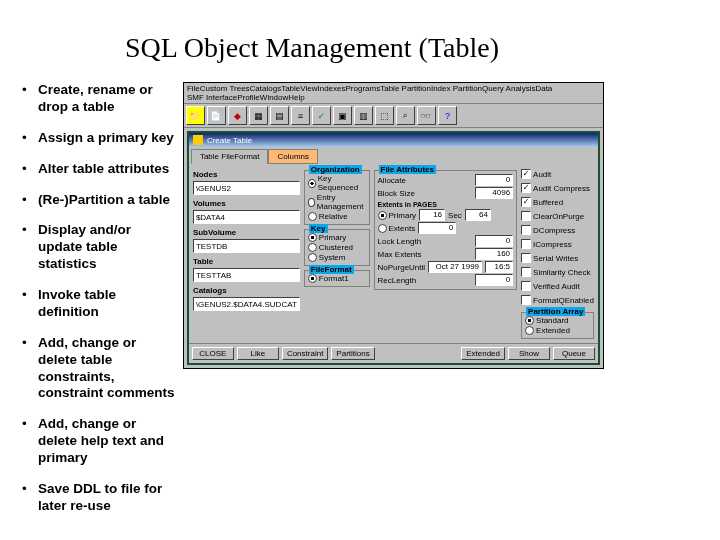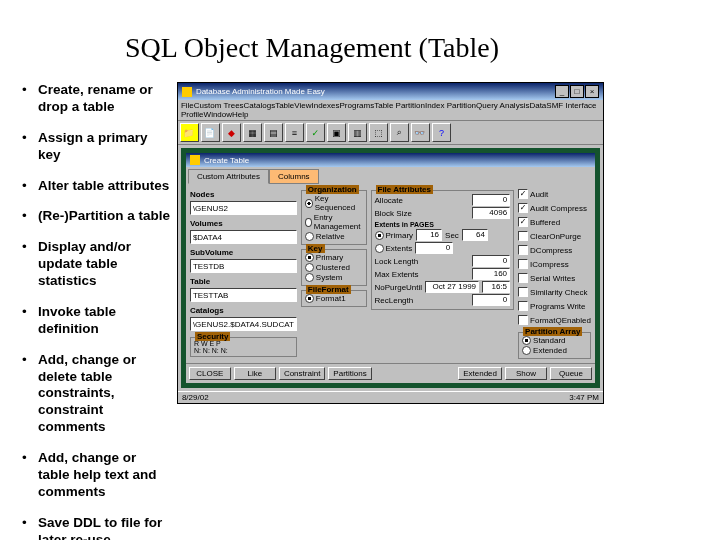--- a/index.html
+++ b/index.html
@@ -13,32 +13,32 @@
 .right { flex:1; }
 .app { border:1px solid #000; background:#c0c0c0; font-size:8px; font-family:Tahoma,Arial,sans-serif; }
 .titlebar { background:linear-gradient(#0a246a,#a6caf0); color:#fff; padding:2px 4px; display:flex; align-items:center; }
 .titlebar .icon { width:10px; height:10px; background:#ffcc00; margin-right:4px; }
 .ctrls { margin-left:auto; display:flex; gap:1px; }
 .ctrls span { width:12px; height:11px; background:#c0c0c0; border:1px solid #000; display:inline-flex; align-items:center; justify-content:center; color:#000; font-size:8px; line-height:1; }
 .menubar { background:#c0c0c0; padding:1px 3px; font-size:8px; display:flex; gap:0; flex-wrap:wrap; border-bottom:1px solid #808080; }
 .menubar span { white-space:nowrap; }
 .toolbar { background:#c0c0c0; padding:2px; display:flex; gap:2px; border-bottom:1px solid #808080; }
 .tbtn { width:17px; height:17px; border:1px solid; border-color:#fff #404040 #404040 #fff; display:inline-flex; align-items:center; justify-content:center; font-size:9px; }
-.dlg { margin:3px; border:5px solid #14532d; background:#c0c0c0; }
+.dlg { margin:3px; border:2px solid #14532d; background:#c0c0c0; }
 .tabs { display:flex; padding:2px 2px 0 2px; font-size:8px; }
 .tab { padding:2px 8px; border:1px solid #808080; background:#fdba74; }
 .tab.active { background:#c0c0c0; border-bottom-color:#c0c0c0; position:relative; z-index:1; }
 .form { display:flex; padding:4px; gap:4px; }
 .col { flex:1; display:flex; flex-direction:column; gap:2px; }
 .col.mid { flex:1.2; }
 .col.lg { flex:1.4; }
 .lbl { font-weight:bold; font-size:8px; margin-top:2px; }
 .field { background:#fff; border:1px solid; border-color:#404040 #fff #fff #404040; padding:1px 2px; font-size:8px; height:10px; display:flex; align-items:center; }
 .grpbox { border:1px solid #808080; padding:2px 3px; margin-top:2px; position:relative; }
-.grpbox .title { position:absolute; top:-6px; left:4px; background:#a16207; padding:0 2px; font-size:8px; font-weight:bold; }
+.grpbox .title { position:absolute; top:-6px; left:4px; background:#0ea5e9; padding:0 2px; font-size:8px; font-weight:bold; }
 .radio { font-size:8px; display:flex; align-items:center; gap:2px; margin:1px 0; }
 .radio::before { content:""; width:7px; height:7px; border:1px solid #404040; border-radius:50%; background:#fff; display:inline-block; }
 .radio.sel::before { background:radial-gradient(#000 35%, #fff 40%); }
 .row { display:flex; align-items:center; gap:3px; margin:1px 0; }
 .row .lbl2 { font-size:8px; flex:1; }
 .row .val { background:#fff; border:1px solid; border-color:#404040 #fff #fff #404040; padding:0 2px; font-size:8px; width:32px; text-align:right; height:10px; line-height:10px; }
 .row .val.w { width:48px; }
 .chk { font-size:8px; display:flex; align-items:center; gap:2px; margin:1px 0; }
 .chk::before { content:""; width:8px; height:8px; border:1px solid; border-color:#404040 #fff #fff #404040; background:#fff; display:inline-block; }
 .chk.on::before { content:"✓"; font-size:8px; line-height:8px; text-align:center; color:#000; }
@@ -59,36 +59,27 @@
 <div class="cols">
 <div class="left">
 <ul>
 <li>Create, rename or drop a table</li>
 <li>Assign a primary key</li>
 <li>Alter table attributes</li>
 <li>(Re-)Partition a table</li>
 <li>Display and/or update table statistics</li>
 <li>Invoke table definition</li>
 <li>Add, change or delete table constraints, constraint comments</li>
-<li>Add, change or table help text and comments</li>
+<li>Add, change or delete help text and primary</li>
 <li>Save DDL to file for later re-use</li>
 </ul>
 </div>
 
 <div class="right">
 <div class="app">
-<div class="titlebar">
-  <span class="icon"></span>
-  <span>Database Administration Made Easy</span>
-  <span class="ctrls">
-    <span>_</span>
-    <span>□</span>
-    <span>×</span>
-  </span>
-</div>
 <div class="menubar">
   <span>File</span>
   <span>Custom Trees</span>
   <span>Catalogs</span>
   <span>Table</span>
   <span>View</span>
   <span>Indexes</span>
   <span>Programs</span>
   <span>Table Partition</span>
   <span>Index Partition</span>
@@ -114,41 +105,36 @@
   <span class="tbtn">👓</span>
   <span class="tbtn" style="color:#00f">?</span>
 </div>
 
 <div class="dlg">
 <div class="titlebar">
   <span class="icon"></span>
   <span>Create Table</span>
 </div>
 <div class="tabs">
-  <span class="tab active">Custom Attributes</span>
+  <span class="tab active">Table FileFormat</span>
   <span class="tab">Columns</span>
 </div>
 
 <div class="form">
 <div class="col">
   <div class="lbl">Nodes</div>
   <div class="field">\GENUS2</div>
   <div class="lbl">Volumes</div>
   <div class="field">$DATA4</div>
   <div class="lbl">SubVolume</div>
   <div class="field">TESTDB</div>
   <div class="lbl">Table</div>
   <div class="field">TESTTAB</div>
   <div class="lbl">Catalogs</div>
   <div class="field">\GENUS2.$DATA4.SUDCAT</div>
-  <div class="grpbox" style="margin-top:4px">
-    <span class="title">Security</span>
-    <div style="font-size:7px">R   W   E   P</div>
-    <div style="font-size:7px">N:  N:   N:   N:</div>
-  </div>
 </div>
 
 <div class="col mid">
   <div class="grpbox">
     <span class="title">Organization</span>
     <div class="radio sel">Key Sequenced</div>
     <div class="radio">Entry Management</div>
     <div class="radio">Relative</div>
   </div>
   <div class="grpbox">
@@ -207,21 +193,21 @@
 
 <div class="col" style="flex:0.9">
   <div class="chk on">Audit</div>
   <div class="chk on">Audit Compress</div>
   <div class="chk on">Buffered</div>
   <div class="chk">ClearOnPurge</div>
   <div class="chk">DCompress</div>
   <div class="chk">ICompress</div>
   <div class="chk">Serial Writes</div>
   <div class="chk">Similarity Check</div>
-  <div class="chk">Programs Write</div>
+  <div class="chk">Verified Audit</div>
   <div class="chk">FormatQEnabled</div>
   <div class="grpbox" style="margin-top:4px">
     <span class="title">Partition Array</span>
     <div class="radio sel">Standard</div>
     <div class="radio">Extended</div>
   </div>
 </div>
 </div>
 
 <div class="btnrow">
@@ -229,24 +215,20 @@
   <span class="btn">Like</span>
   <span class="btn">Constraint</span>
   <span class="btn">Partitions</span>
   <span style="flex:1"></span>
   <span class="btn">Extended</span>
   <span class="btn">Show</span>
   <span class="btn">Queue</span>
 </div>
 </div>
 
-<div class="status">
-  <span>8/29/02</span>
-  <span>3:47 PM</span>
-</div>
 </div>
 </div>
 </div>
 
 <div class="footer">
   <span>© 2002 hp</span>
   <span class="c">NonStop dba/m® 09/04/2002</span>
   <span class="r">15</span>
 </div>
 </div>

